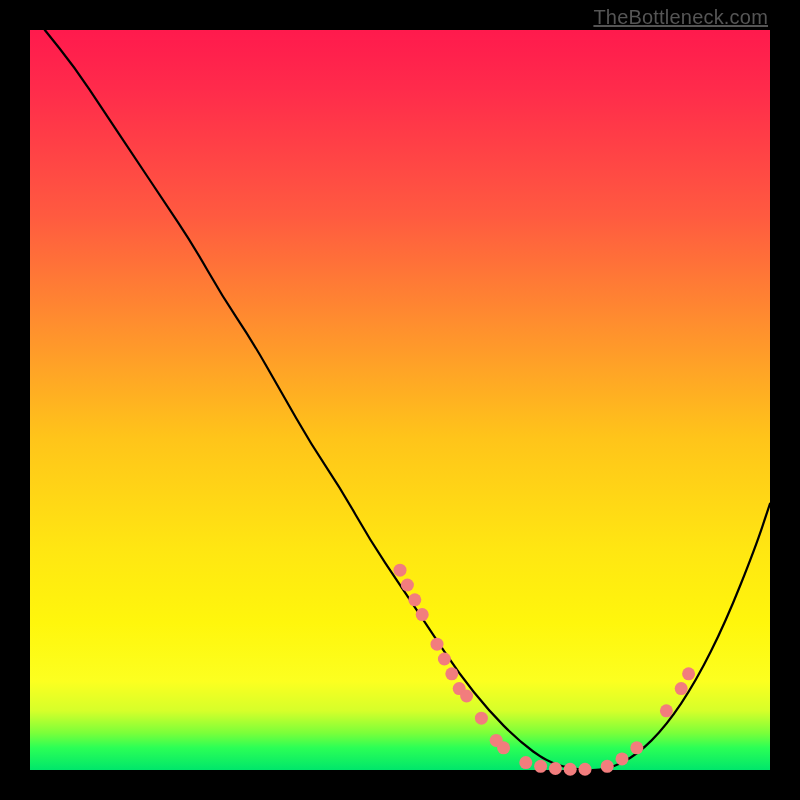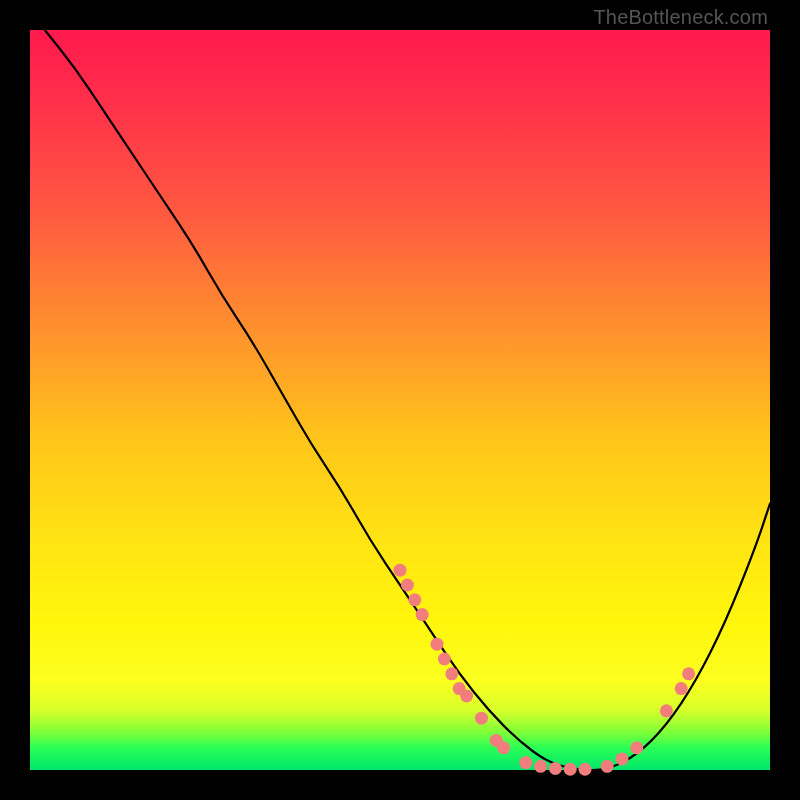--- a/index.html
+++ b/index.html
@@ -41,20 +41,21 @@
   }
   .watermark {
     position: absolute;
     top: 6px;
     right: 32px;
     color: #555;
     font-size: 20px;
     letter-spacing: 0.2px;
     font-weight: 500;
     user-select: none;
+    text-decoration: underline;
   }
   svg.plot {
     position: absolute;
     inset: 0;
     width: 740px;
     height: 740px;
     overflow: visible;
   }
 </style>
 </head>

